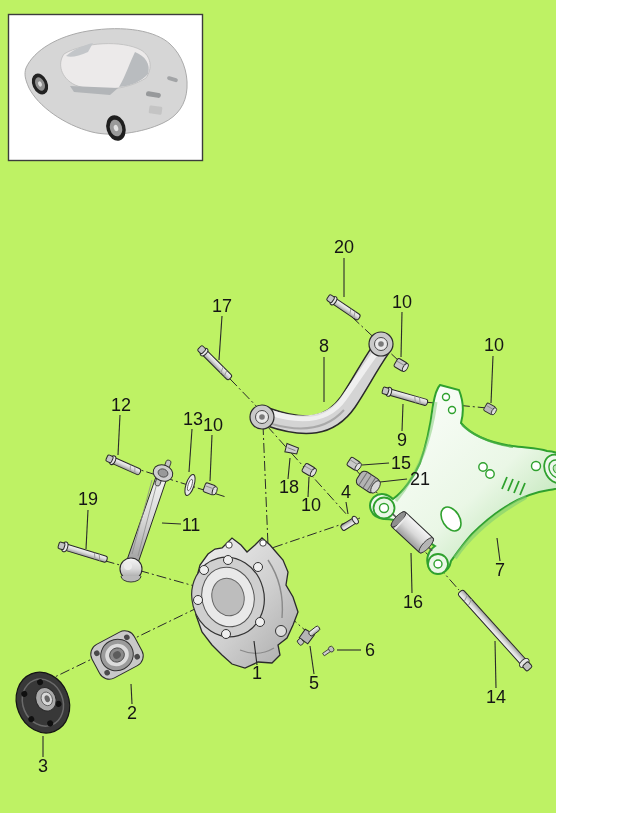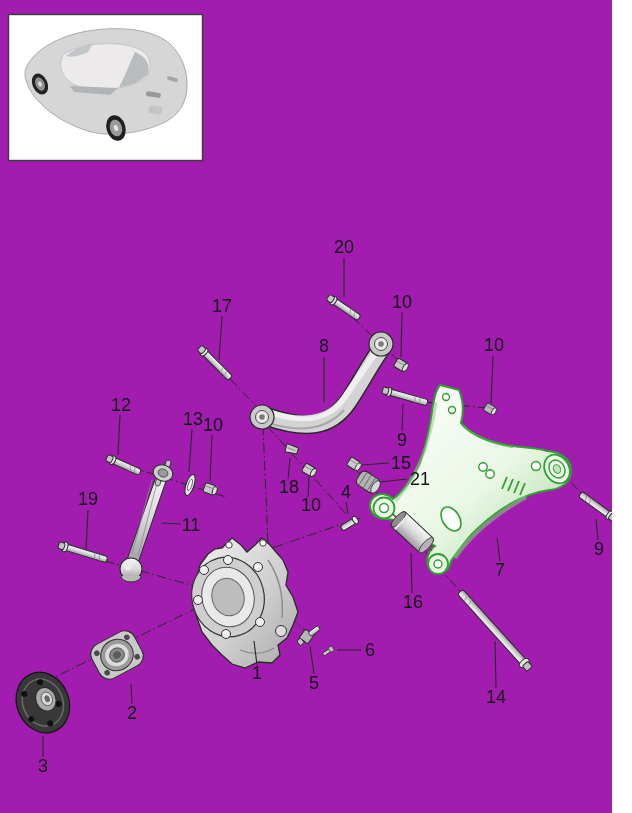--- a/index.html
+++ b/index.html
@@ -1,16 +1,16 @@
 <!DOCTYPE html>
 <html><head>
 <meta charset="utf-8">
 <style>
   html,body{margin:0;padding:0;background:#ffffff;}
-  .stage{position:relative;width:612px;height:813px;background:#a21caf;overflow:hidden;
+  .stage{position:relative;width:556px;height:813px;background:#bef264;overflow:hidden;
          font-family:"Liberation Sans", sans-serif;}
   svg{display:block;}
   text.callout{font-family:"Liberation Sans", sans-serif;font-size:18px;fill:#151515;}
   .axis{stroke:#2a2a2a;stroke-width:1;fill:none;stroke-dasharray:10 3 2 3;}
   .leader{stroke:#2a2a2a;stroke-width:1.1;fill:none;}
   .oln{stroke:#2a2a2a;stroke-width:1;}
 </style>
 </head>
 <body>
 

